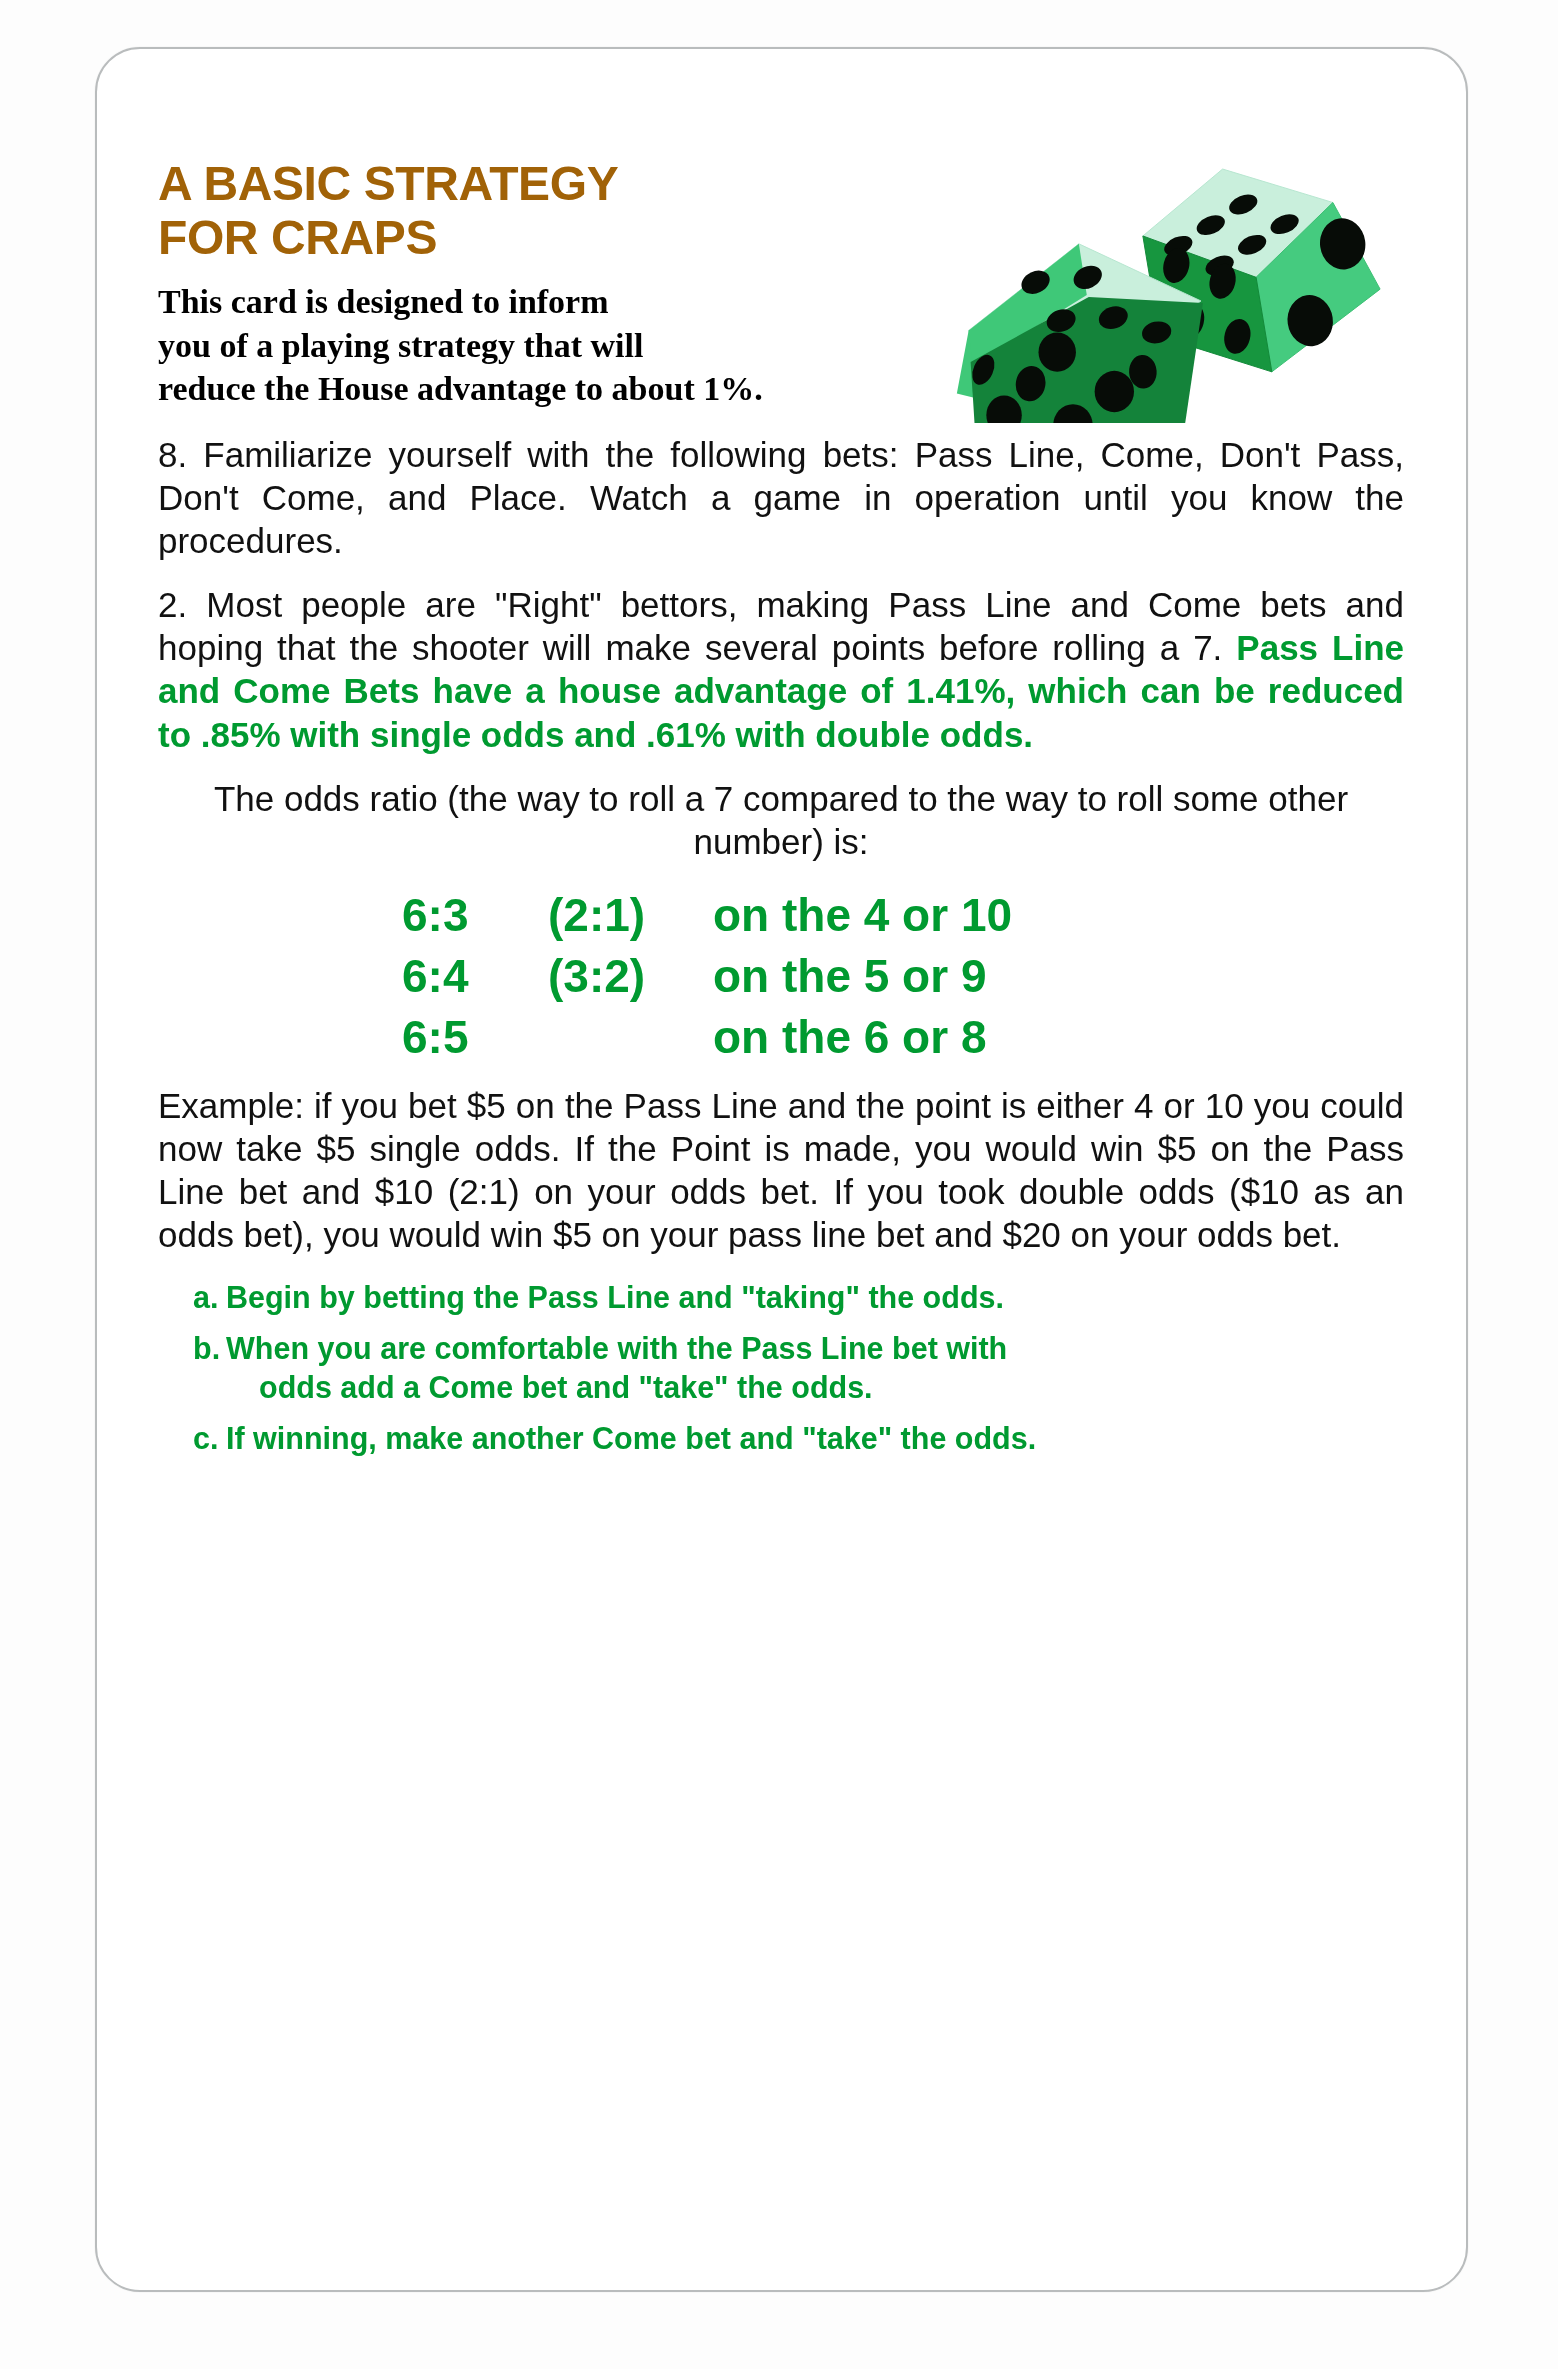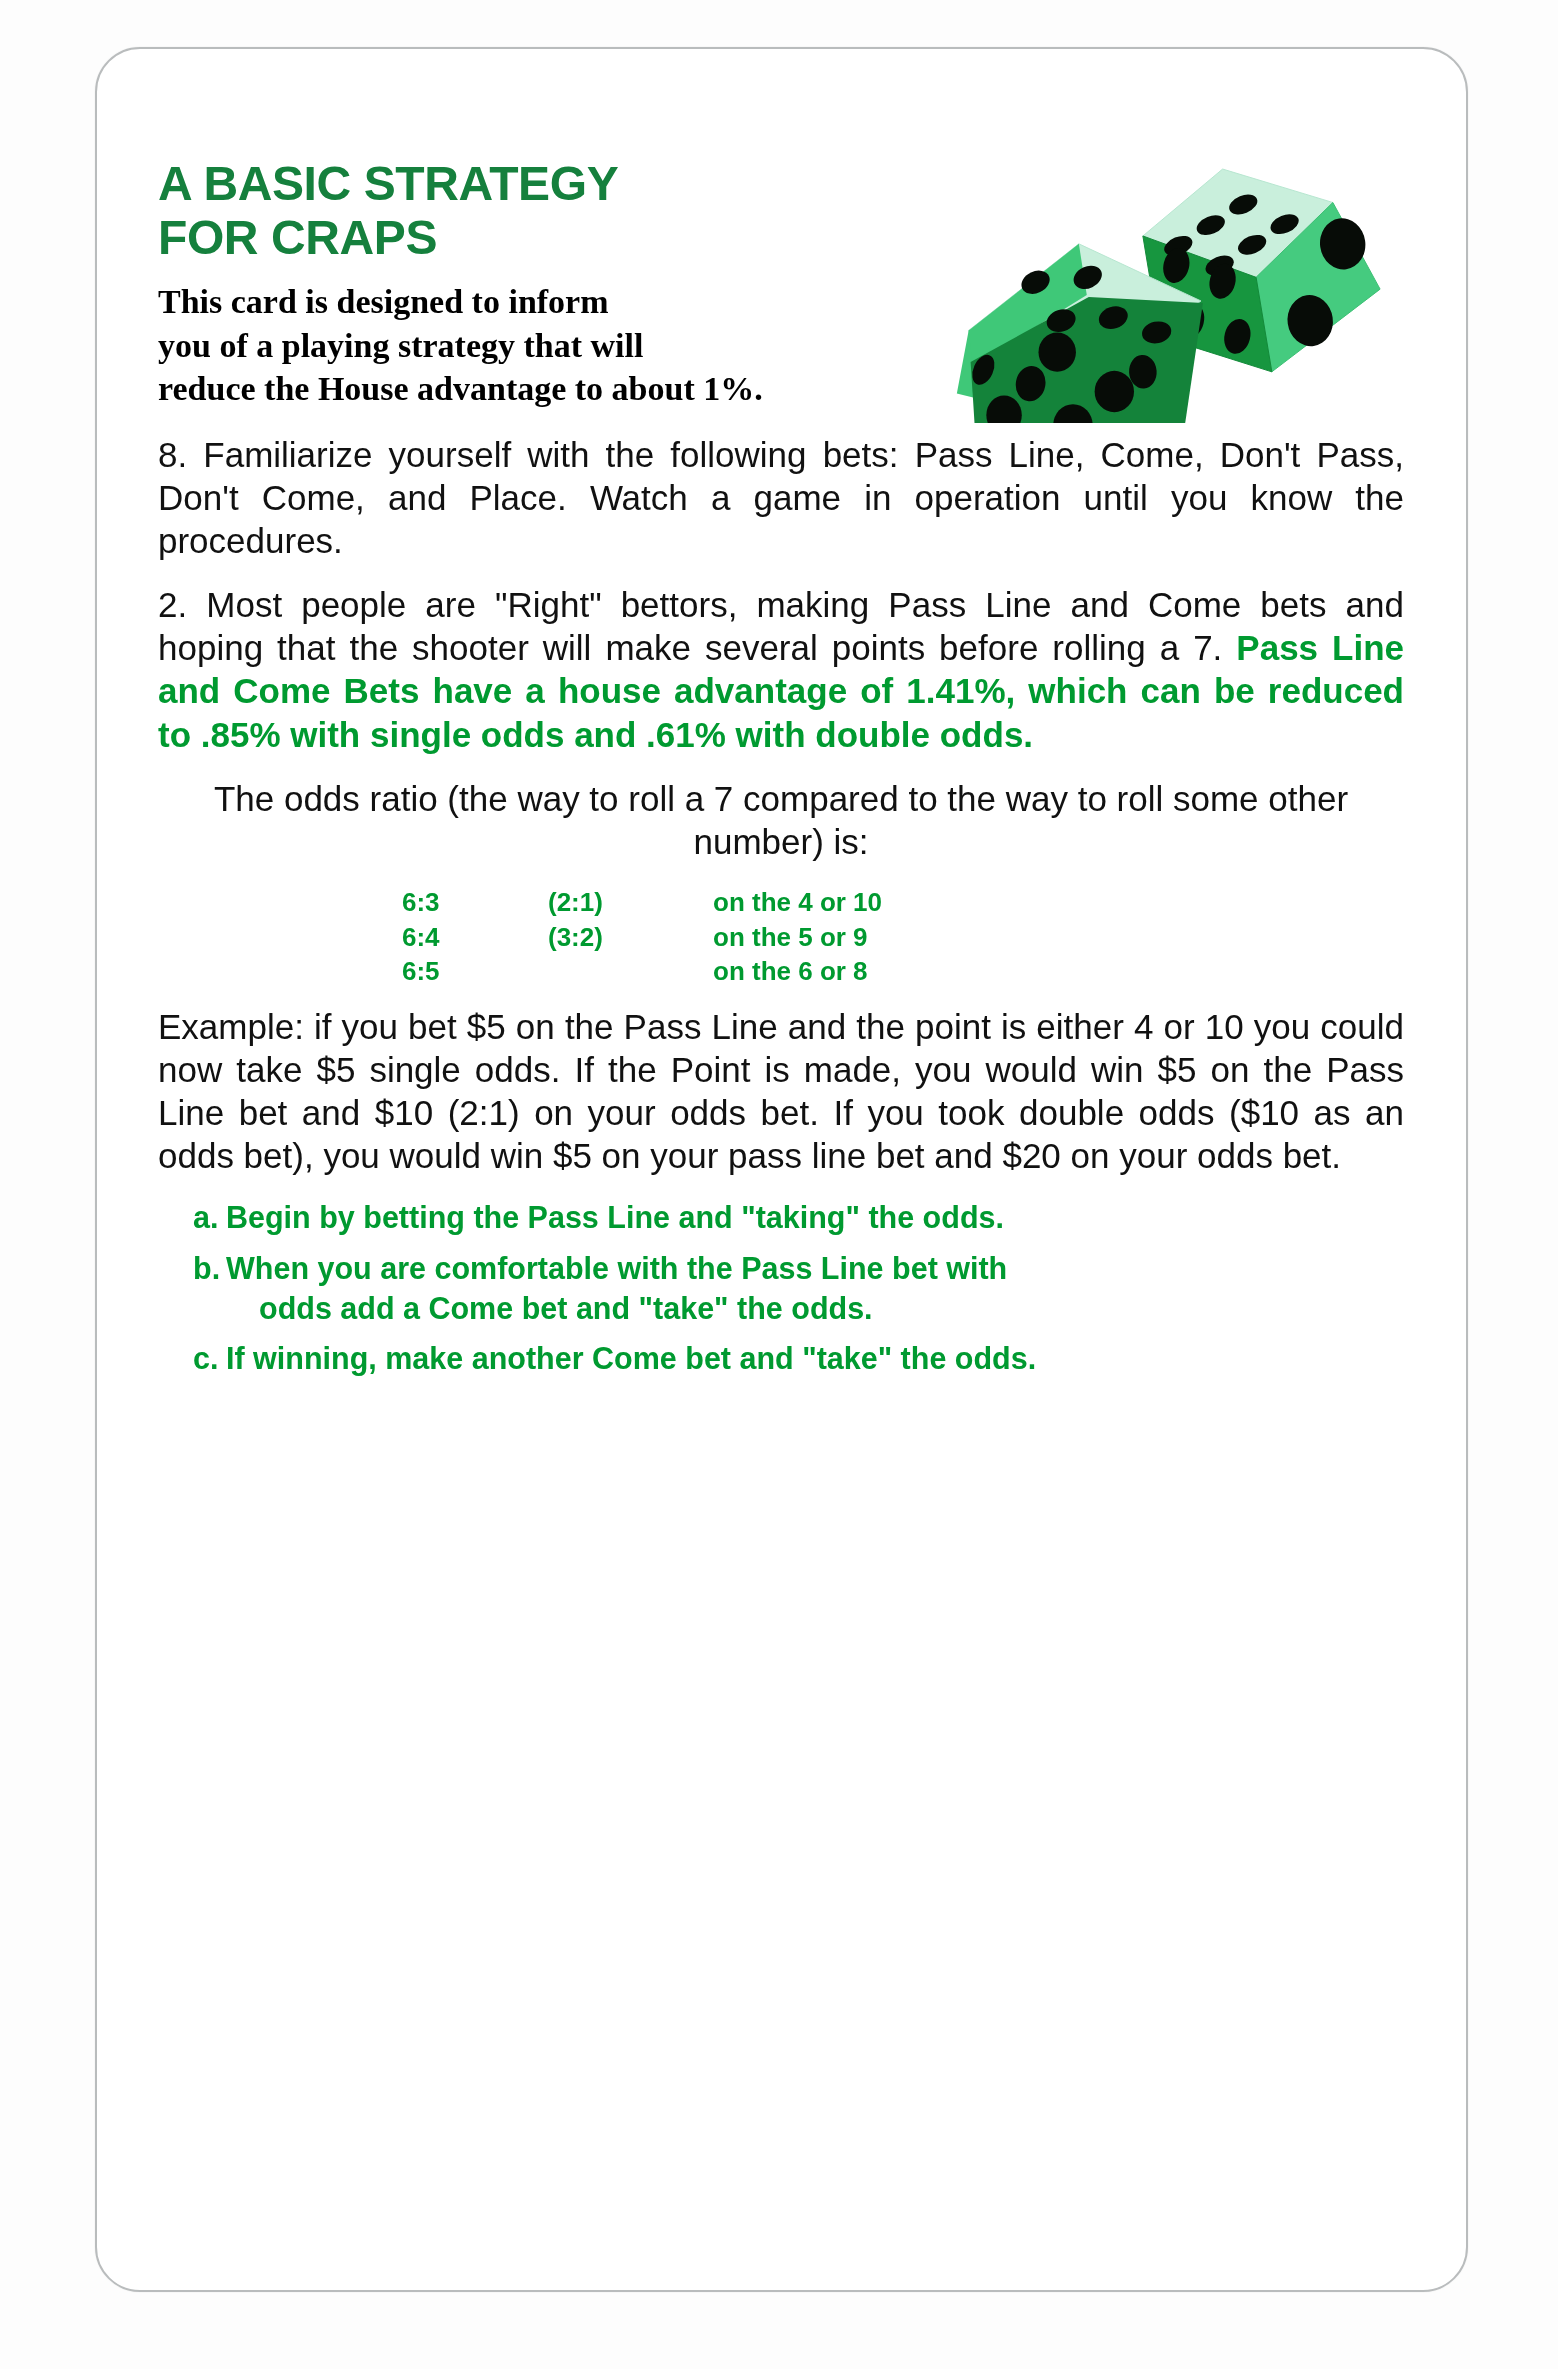--- a/index.html
+++ b/index.html
@@ -49,21 +49,21 @@
   }
 
   
   .content {
     position: absolute;
     left: 61px;
     top: 108px;
     width: 1246px;
   }
   .title {
-    color: #15803d;
+    color: #a16207;
     font-size: 48px;
     font-weight: bold;
     line-height: 1.12;
     letter-spacing: -0.4px;
     margin: 0 0 15.8px 0;
     width: 611px;
   }
   .title div { white-space: nowrap; }
 
   .intro {
@@ -95,21 +95,21 @@
 
   
   .odds-table {
     margin: 5.9px 0 15.8px 0;
     padding-left: 244px;
   }
   .odds-row {
     display: flex;
     color: #009a30;
     font-weight: bold;
-    font-size: 26px;
+    font-size: 46px;
     line-height: 1.33;
     white-space: nowrap;
   }
   .odds-c1 { width: 146px; }
   .odds-c2 { width: 165px; }
   .odds-c3 { }
 
   
   .abc {
     margin-top: 15.8px;

